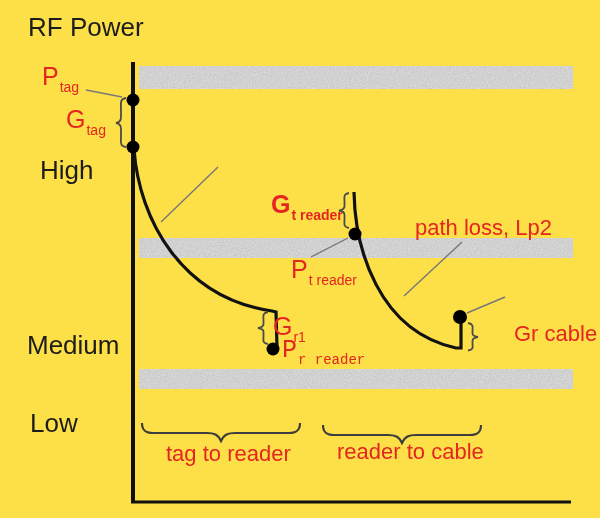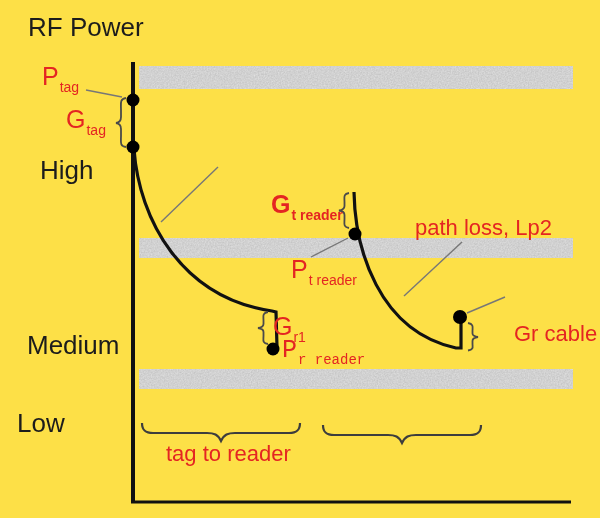--- a/index.html
+++ b/index.html
@@ -68,21 +68,21 @@
     <path d="M86,90 L122,97" stroke="#777777" stroke-width="1.4"></path>
     <path d="M218,167 L161,222" stroke="#777777" stroke-width="1.4"></path>
     <path d="M311,257 L348,238" stroke="#777777" stroke-width="1.4"></path>
     <path d="M462,242 L404,296" stroke="#777777" stroke-width="1.4"></path>
     <path d="M505,297 L467,313" stroke="#777777" stroke-width="1.4"></path>
   </svg>
 
   <div class="lbl black" style="left:28px;top:14px;">RF Power</div>
   <div class="lbl black" style="left:28px;top:157px;margin-left:12px;">High</div>
   <div class="lbl black" style="left:27px;top:288px;margin-top:44px;">Medium</div>
-  <div class="lbl black" style="left:17px;top:410px;">Low</div>
+  <div class="lbl black" style="left:30px;top:410px;">Low</div>
 
   <div class="lbl red head" style="left:42px;top:63px;">
     <span>P</span><span class="subs">tag</span>
   </div>
   <div class="lbl red head" style="left:66px;top:106px;">
     <span>G</span><span class="subs">tag</span>
   </div>
   <div class="lbl red head" style="left:271px;top:191px;font-weight:bold;">
     <span>G</span><span class="subs">t reader</span>
   </div>
@@ -92,14 +92,15 @@
   <div class="lbl red phrase" style="left:415px;top:216px;">path loss, Lp2</div>
   <div class="lbl red phrase" style="left:482px;top:322px;margin-left:32px;">Gr cable</div>
   <div class="lbl red head" style="left:229px;top:313px;margin-left:44px;">
     <span>G</span><span class="subs">r1</span>
   </div>
   <div class="lbl red head" style="left:282px;top:338px;font-family:Liberation Mono, monospace;">
     <span>P</span><span class="subs">r reader</span>
   </div>
 
   <div class="lbl red phrase" style="left:166px;top:442px;">tag to reader</div>
+  <div class="lbl red phrase" style="left:337px;top:440px;">reader to cable</div>
 
 </div>
 
 </body></html>

